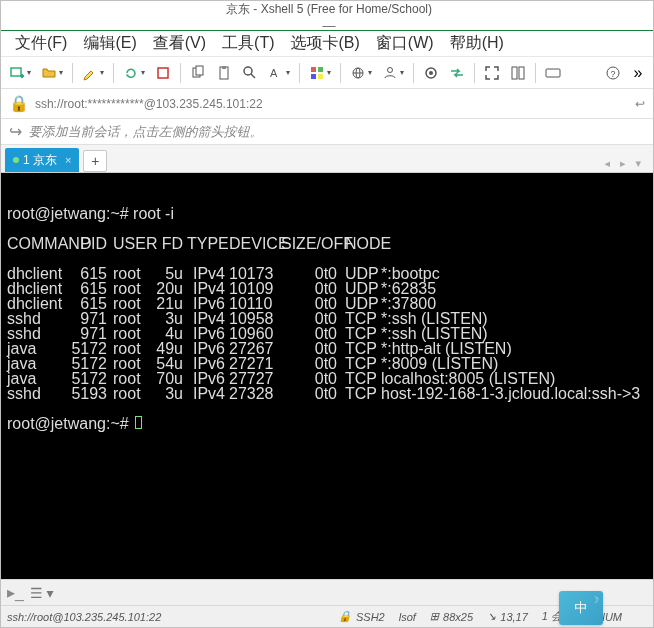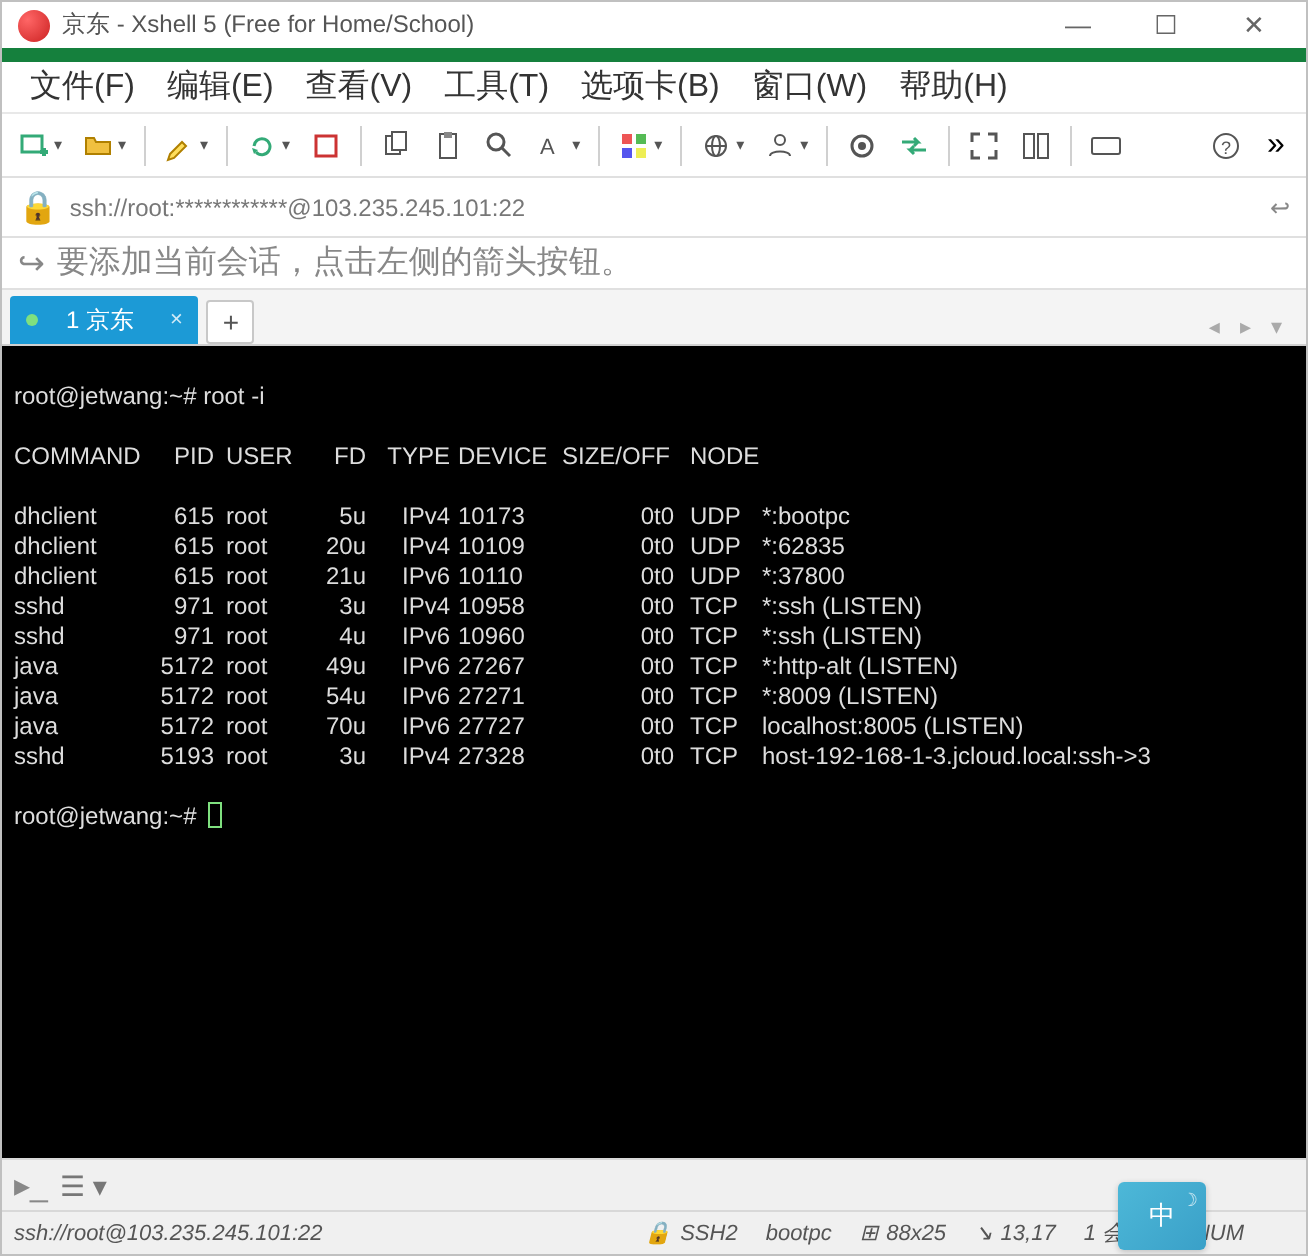--- a/index.html
+++ b/index.html
@@ -1,49 +1,49 @@
 <!DOCTYPE html>
 <html><head>
 <meta charset="utf-8">
 <style>
 * { margin: 0; padding: 0; box-sizing: border-box; font-family: "Microsoft YaHei", Tahoma, sans-serif; }
 body { width: 654px; height: 628px; background: #f0f0f0; display: flex; flex-direction: column; border: 1px solid #c0c0c0; overflow: hidden; }
 
-.titlebar { height: 30px; background: #fff; display: flex; align-items: center; padding: 0 4px 0 8px; border-bottom: 7px solid #15803d; }
+.titlebar { height: 30px; background: #fff; display: flex; align-items: center; padding: 0 4px 0 8px; border-bottom: 1px solid #15803d; flex-direction: column; }
 .titlebar .app-icon { width: 16px; height: 16px; background: radial-gradient(circle at 30% 30%, #f66, #c22); border-radius: 50%; margin-right: 6px; }
 .titlebar .title { font-size: 12px; color: #555; flex: 1; }
 .titlebar .win-btn { width: 44px; height: 28px; display: flex; align-items: center; justify-content: center; color: #666; font-size: 13px; cursor: pointer; }
 
 .menubar { height: 26px; background: #fff; display: flex; align-items: center; padding: 0 6px; border-bottom: 1px solid #e8e8e8; }
 .menubar .menu-item { font-size: 16px; color: #333; padding: 3px 8px; cursor: pointer; }
 
 .toolbar { height: 32px; background: #fff; display: flex; align-items: center; padding: 0 4px; gap: 2px; border-bottom: 1px solid #e0e0e0; }
 .tool-btn { min-width: 22px; height: 24px; display: flex; align-items: center; justify-content: center; padding: 0 4px; cursor: pointer; border-radius: 2px; position: relative; }
 .tool-btn.dd::after { content: "▾"; font-size: 8px; color: #555; margin-left: 2px; }
 .tool-sep { width: 1px; height: 20px; background: #d0d0d0; margin: 0 3px; }
 .tool-btn svg { width: 16px; height: 16px; }
 
 .addressbar { height: 30px; background: #fff; display: flex; align-items: center; padding: 0 8px; gap: 6px; border-bottom: 1px solid #e0e0e0; }
 .addressbar .lock { color: #888; }
 .addressbar .addr { font-size: 12px; color: #777; flex: 1; }
 .addressbar .go { color: #888; font-size: 12px; cursor: pointer; }
 
 .hintbar { height: 26px; background: #fff; display: flex; align-items: center; padding: 0 8px; gap: 6px; border-bottom: 1px solid #e0e0e0; }
 .hintbar .hint-icon { color: #888; }
-.hintbar .hint-text { font-size: 16px; color: #888; }
+.hintbar .hint-text { font-size: 13px; color: #888; font-style: italic; }
 
 .tabbar { height: 28px; background: #f4f4f4; display: flex; align-items: flex-end; padding: 0 4px; border-bottom: 1px solid #d0d0d0; }
-.tab { height: 24px; background: #1c9ad6; color: #fff; font-size: 12px; display: flex; align-items: center; padding: 0 8px; gap: 14px; border-radius: 2px 2px 0 0; cursor: pointer; }
+.tab { height: 24px; background: #1c9ad6; color: #fff; font-size: 12px; display: flex; align-items: center; padding: 0 8px; gap: 4px; border-radius: 2px 2px 0 0; cursor: pointer; }
 .tab .dot { width: 6px; height: 6px; background: #7fe07f; border-radius: 50%; }
 .tab .x { margin-left: 4px; cursor: pointer; opacity: .8; font-size: 11px; }
 .tab-add { width: 24px; height: 22px; margin-left: 4px; background: #fff; border: 1px solid #c8c8c8; display: flex; align-items: center; justify-content: center; font-size: 14px; color: #555; cursor: pointer; border-radius: 2px; }
 .tab-nav { margin-left: auto; display: flex; gap: 2px; color: #aaa; font-size: 11px; padding-right: 4px; }
 .tab-nav span { cursor: pointer; padding: 2px 4px; }
 
-.terminal { flex: 1; background: #000; color: #ddd; font-family: "Consolas","Courier New",monospace; font-size: 12px; line-height: 15px; padding: 3px 6px; overflow: hidden; white-space: pre; position: relative; }
+.terminal { flex: 1; background: #000; color: #ddd; font-family: "Consolas","Courier New",monospace; font-size: 16px; line-height: 15px; padding: 18px 6px; overflow: hidden; white-space: pre; position: relative; }
 .terminal .row { display: flex; }
 .prompt-host { color: #ddd; }
 .cursor { display: inline-block; width: 7px; height: 13px; border: 1px solid #7fe07f; margin-left: 2px; }
 
 .sendbar { height: 26px; background: #f0f0f0; display: flex; align-items: center; padding: 0 6px; gap: 6px; border-top: 1px solid #d8d8d8; }
 .sendbar .send-icon { color: #888; }
 .sendbar .send-text { font-size: 12px; color: #888; flex: 1; }
 .sendbar .menu-btn { color: #777; cursor: pointer; font-size: 14px; }
 
 .statusbar { height: 22px; background: #f0f0f0; display: flex; align-items: center; font-size: 11px; color: #555; padding: 0 6px; gap: 14px; border-top: 1px solid #d8d8d8; position: relative; }
@@ -237,21 +237,21 @@
   <span class="menu-btn">☰ ▾</span>
 </div>
 
 <div class="statusbar">
   <div class="status-item">ssh://root@103.235.245.101:22</div>
   <div class="spacer"></div>
   <div class="status-item">
       <span>🔒</span>
       <span>SSH2</span>
     </div>
-  <div class="status-item">bootpc</div>
+  <div class="status-item">lsof</div>
   <div class="status-item">
       <span>⊞</span>
       <span>88x25</span>
     </div>
   <div class="status-item">
       <span>↘</span>
       <span>13,17</span>
     </div>
   <div class="status-item">1 会话</div>
   <div class="status-item" style="width:60px">P NUM</div>

